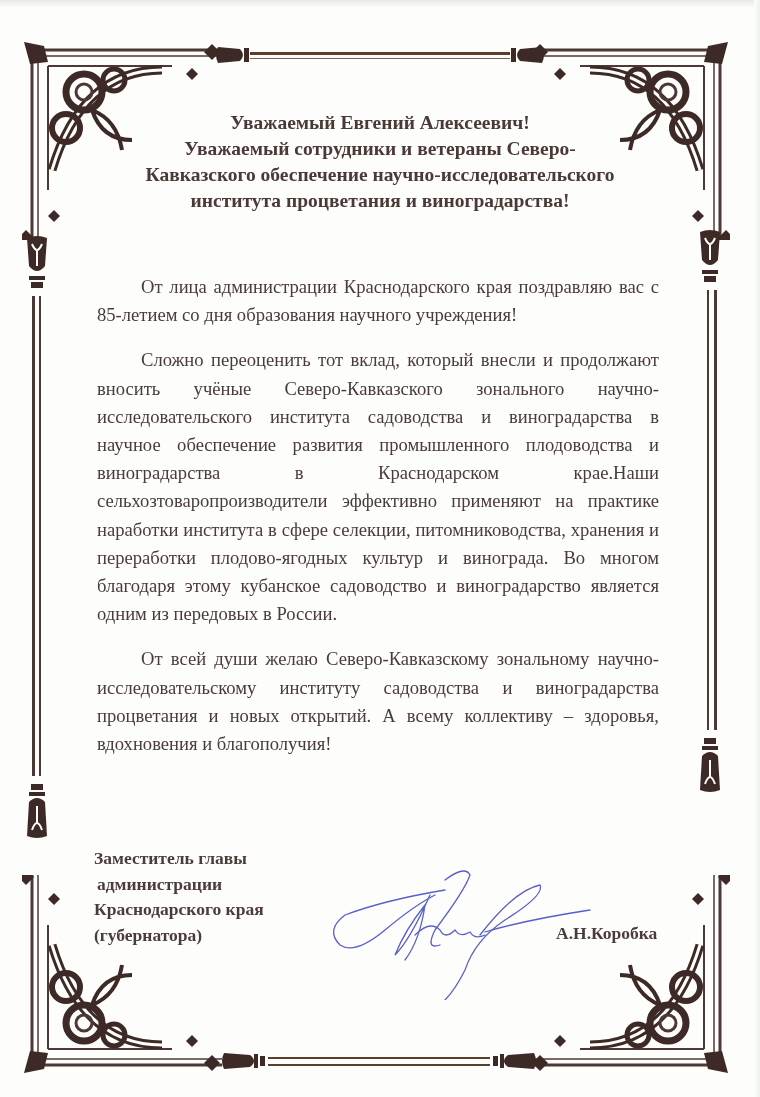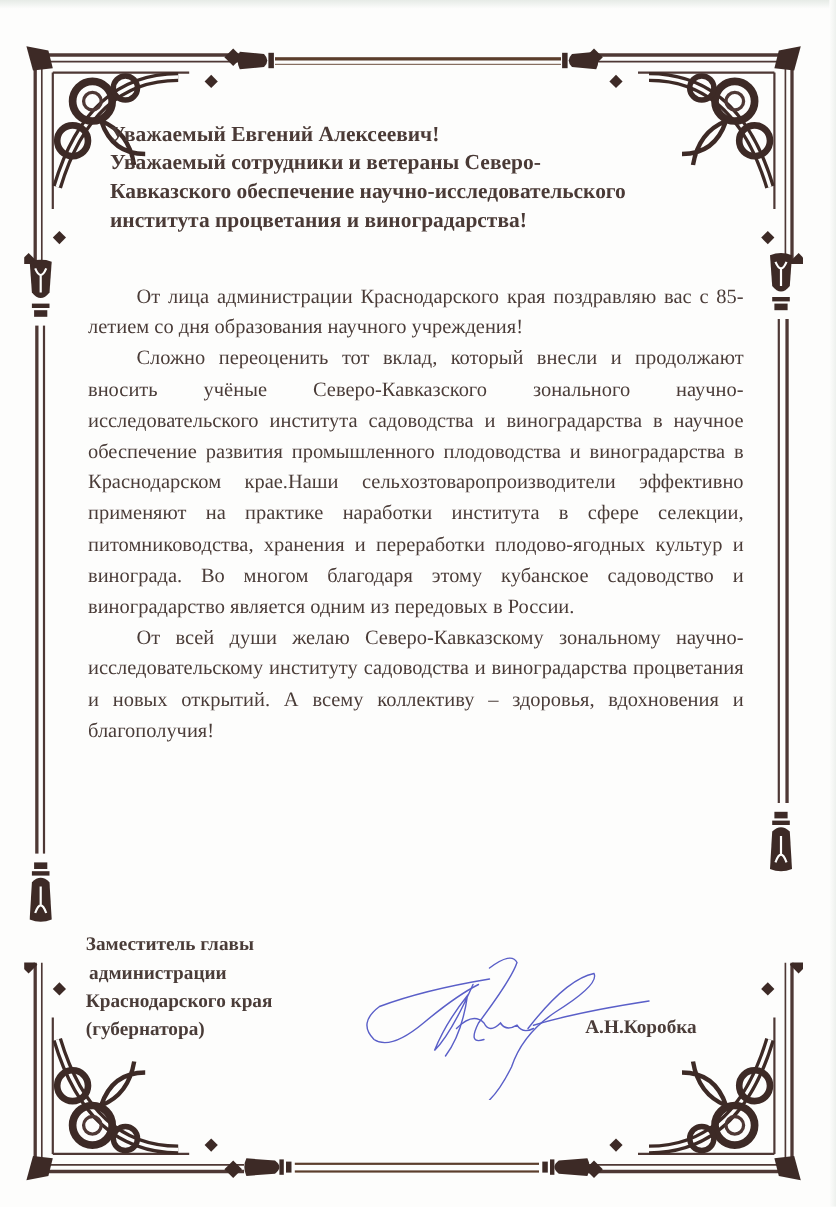--- a/index.html
+++ b/index.html
@@ -14,36 +14,36 @@
 
   
   .hline { position:absolute; height:2px; background:#5b3e2c; }
   .vline { position:absolute; width:3px; background:#4e3835; }
   .corner { position:absolute; width:200px; height:200px; }
   .finial { position:absolute; }
 
   
   .salutation {
     position:absolute; left:100px; top:110px; width:560px;
-    text-align:left; font-weight:bold; font-size:19.5px; line-height:26px;
+    text-align:center; font-weight:bold; font-size:19.5px; line-height:26px;
     color:#4a3a36;
   }
   .body-text {
     position:absolute; left:80px; top:256px; width:596px;
     font-size:18.6px; line-height:28.2px; color:#4a3c38;
     text-align: justify;
   }
-  .body-text p { margin:0; text-indent: 44px; }
+  .body-text p { margin:17px; text-indent: 44px; }
   .sig-title {
-    position:absolute; left:78px; top:846px; width:260px;
+    position:absolute; left:94px; top:846px; width:260px;
     font-weight:bold; font-size:17.5px; line-height:25.5px; color:#4a3c38;
   }
   .sig-title div:nth-child(2) { padding-left:3px; }
   .sig-name {
-    position:absolute; left:532px; top:923px;
+    position:absolute; left:556px; top:923px;
     font-weight:bold; font-size:17.5px; color:#4a3c38;
   }
   .signature { position:absolute; left:325px; top:860px; width:270px; height:140px; }
 </style>
 </head>
 <body>
 
 <div class="page-edge"></div>
 <div class="page-edge-r"></div>
 

